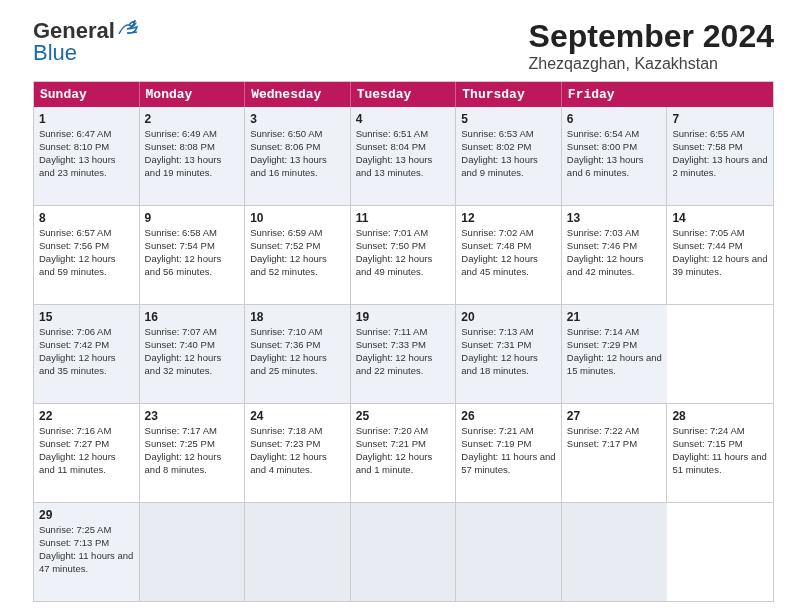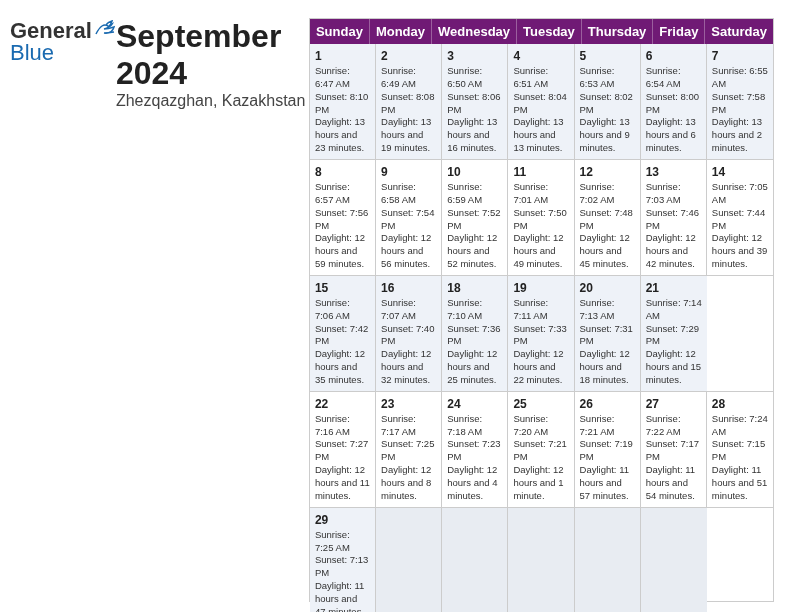--- a/index.html
+++ b/index.html
@@ -6,23 +6,23 @@
     body {
       font-family: Arial, sans-serif;
       background: #fff;
       width: 792px;
       height: 612px;
       overflow: hidden;
     }
     .page {
       width: 792px;
       height: 612px;
-      padding: 18px 18px 10px 10px;
-      display: flex;
-      flex-direction: row;
+      padding: 18px 18px 10px 33px;
+      display: flex;
+      flex-direction: column;
     }
     .header {
       display: flex;
       justify-content: space-between;
       align-items: flex-start;
       margin-bottom: 8px;
     }
     .logo {
       display: flex;
       flex-direction: column;
@@ -42,21 +42,22 @@
     }
     .calendar {
       flex: 1;
       display: flex;
       flex-direction: column;
       border: 1px solid #ccc;
     }
     .cal-header {
       display: grid;
       grid-template-columns: repeat(7, 1fr);
-      background: #701a75;
+      background: #be185d;
+      font-family: Liberation Mono, monospace;
     }
     .cal-header-cell {
       color: #fff;
       font-weight: bold;
       font-size: 13px;
       padding: 5px 6px;
       text-align: left;
       border-right: 1px solid rgba(255,255,255,0.3);
     }
     .cal-header-cell:last-child { border-right: none; }
@@ -117,21 +118,20 @@
   </div>
 
   <div class="calendar">
     <div class="cal-header">
       <div class="cal-header-cell">Sunday</div>
       <div class="cal-header-cell">Monday</div>
       <div class="cal-header-cell">Wednesday</div>
       <div class="cal-header-cell">Tuesday</div>
       <div class="cal-header-cell">Thursday</div>
       <div class="cal-header-cell">Friday</div>
-      <div class="cal-header-cell">Saturday</div>
     </div>
     <div class="cal-body">
 
       <div class="cal-row">
         <div class="cal-cell">
           <span class="day-num">1</span>
           <span>Sunrise: 6:47 AM</span><br>
           <span>Sunset: 8:10 PM</span><br>
           <span>Daylight: 13 hours and 23 minutes.</span>
         </div>
@@ -285,21 +285,20 @@
         <div class="cal-cell">
           <span class="day-num">26</span>
           <span>Sunrise: 7:21 AM</span><br>
           <span>Sunset: 7:19 PM</span><br>
           <span>Daylight: 11 hours and 57 minutes.</span>
         </div>
         <div class="cal-cell">
           <span class="day-num">27</span>
           <span>Sunrise: 7:22 AM</span><br>
           <span>Sunset: 7:17 PM</span><br>
-          <span>Daylight: 11 hours and 54 minutes.</span>
         </div>
         <div class="cal-cell">
           <span class="day-num">28</span>
           <span>Sunrise: 7:24 AM</span><br>
           <span>Sunset: 7:15 PM</span><br>
           <span>Daylight: 11 hours and 51 minutes.</span>
         </div>
       </div>
 
       <div class="cal-row">

